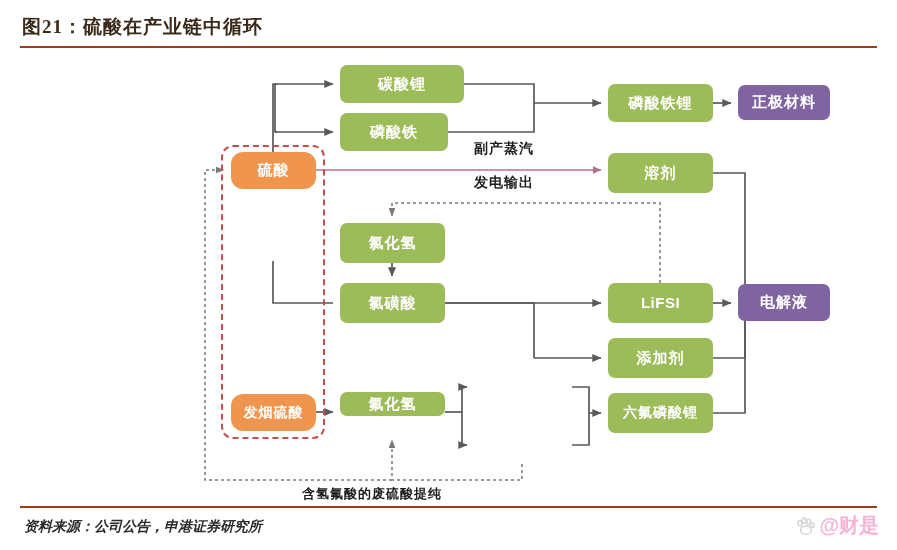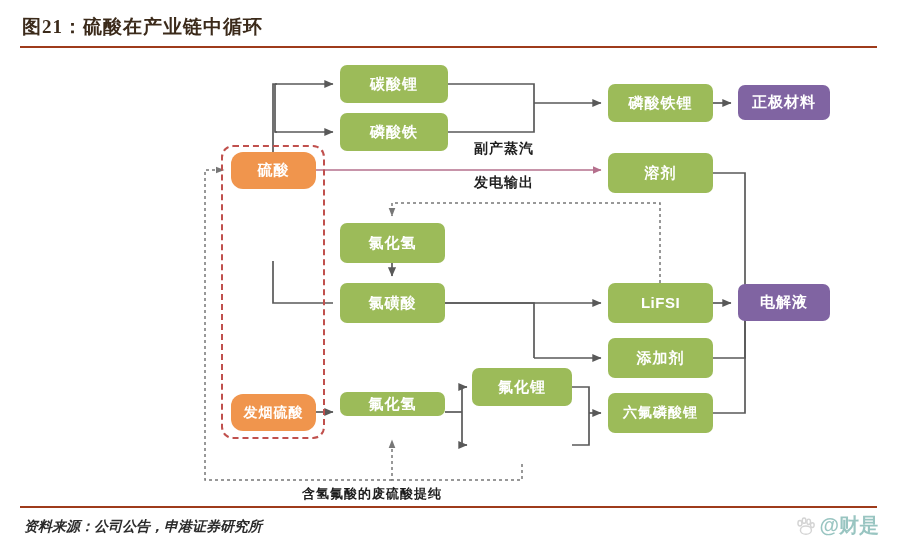--- a/index.html
+++ b/index.html
@@ -57,21 +57,21 @@
     top: 512px;
     display: flex;
     align-items: center;
     gap: 3px;
     opacity: 0.42;
   }
   #watermark .wm-text {
     font-family: "Liberation Sans", "DejaVu Sans", sans-serif;
     font-size: 20px;
     font-weight: bold;
-    color: #0f766e;
+    color: #ec4899;
     letter-spacing: 0px;
   }
 
   
   #canvas {
     position: absolute;
     left: 0;
     top: 48px;
     width: 897px;
     height: 456px;
@@ -198,38 +198,37 @@
       <g stroke="#777777" stroke-width="1.5" fill="none" stroke-dasharray="3 3">
         <path d="M 660 235 L 660 155 L 392 155 L 392 168" marker-end="url(#ah-dot)"></path>
       </g>
 
       <g stroke="#777777" stroke-width="1.5" fill="none" stroke-dasharray="3 3">
         <path d="M 522 416 L 522 432 L 392 432 L 392 392" marker-end="url(#ah-dot)"></path>
         <path d="M 392 432 L 205 432 L 205 122 L 224 122" marker-end="url(#ah-dot)"></path>
       </g>
     </svg>
 
-    <div class="node green" style="left:340px;top:17px;width:108px;height:38px;">碳酸锂</div>
+    <div class="node green" style="left:340px;top:17px;width:124px;height:38px;">碳酸锂</div>
     <div class="node green" style="left:340px;top:65px;width:108px;height:38px;">磷酸铁</div>
     <div class="node green" style="left:608px;top:36px;width:105px;height:38px;">磷酸铁锂</div>
     <div class="node purple" style="left:738px;top:37px;width:92px;height:35px;">正极材料</div>
 
     <div class="node orange" style="left:231px;top:104px;width:85px;height:37px;">硫酸</div>
     <div class="node green" style="left:608px;top:105px;width:105px;height:40px;">溶剂</div>
 
     <div class="node green" style="left:340px;top:175px;width:105px;height:40px;">氯化氢</div>
     <div class="node green" style="left:340px;top:235px;width:105px;height:40px;">氯磺酸</div>
 
     <div class="node green latin" style="left:608px;top:235px;width:105px;height:40px;">LiFSI</div>
     <div class="node purple" style="left:738px;top:236px;width:92px;height:37px;">电解液</div>
     <div class="node green" style="left:608px;top:290px;width:105px;height:40px;">添加剂</div>
 
     <div class="node orange" style="left:231px;top:346px;width:85px;height:37px;font-size:14px;">发烟硫酸</div>
     <div class="node green" style="left:340px;top:344px;width:105px;height:24px;">氟化氢</div>
-    <div class="node green" style="left:472px;top:320px;width:100px;height:38px;">氟化锂</div>
     <div class="node green" style="left:608px;top:345px;width:105px;height:40px;font-size:14px;">六氟磷酸锂</div>
 
     <div class="edge-label" style="left:474px;top:92px;">副产蒸汽</div>
     <div class="edge-label" style="left:474px;top:126px;">发电输出</div>
     <div class="edge-label" style="left:302px;top:437px;font-size:13px;">含氢氟酸的废硫酸提纯</div>
 
   </div>
 
   <div class="rule" id="rule-bottom"></div>
   <div id="source-note">资料来源：公司公告，申港证券研究所</div>

